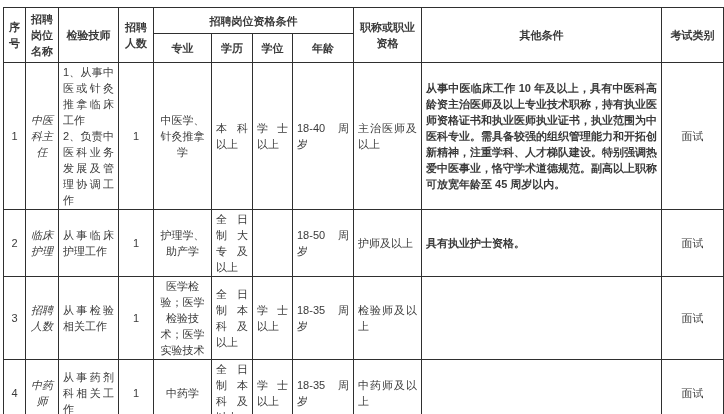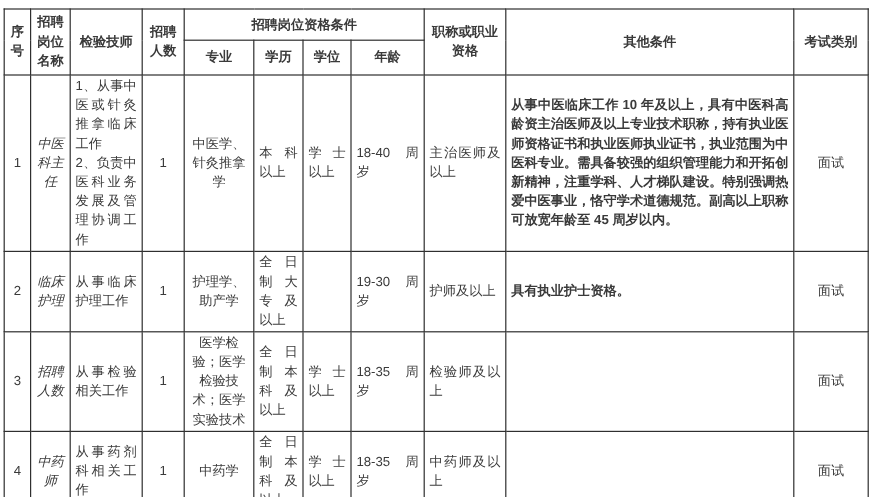--- a/index.html
+++ b/index.html
@@ -92,21 +92,21 @@
       <td class="c-exam">面试</td>
     </tr>
     <tr style="height:53px">
       <td class="c-seq">2</td>
       <td class="c-pos">临床护理</td>
       <td class="c-desc">从事临床护理工作</td>
       <td class="c-count">1</td>
       <td class="c-major">护理学、助产学</td>
       <td class="c-edu">全日制大专及以上</td>
       <td class="c-deg"></td>
-      <td class="c-age">19-30 周岁</td>
+      <td class="c-age">18-50 周岁</td>
       <td class="c-title">护师及以上</td>
       <td class="c-other">具有执业护士资格。</td>
       <td class="c-exam">面试</td>
     </tr>
     <tr style="height:72px">
       <td class="c-seq">3</td>
       <td class="c-pos">招聘人数</td>
       <td class="c-desc">从事检验相关工作</td>
       <td class="c-count">1</td>
       <td class="c-major">医学检验；医学检验技术；医学实验技术</td>

